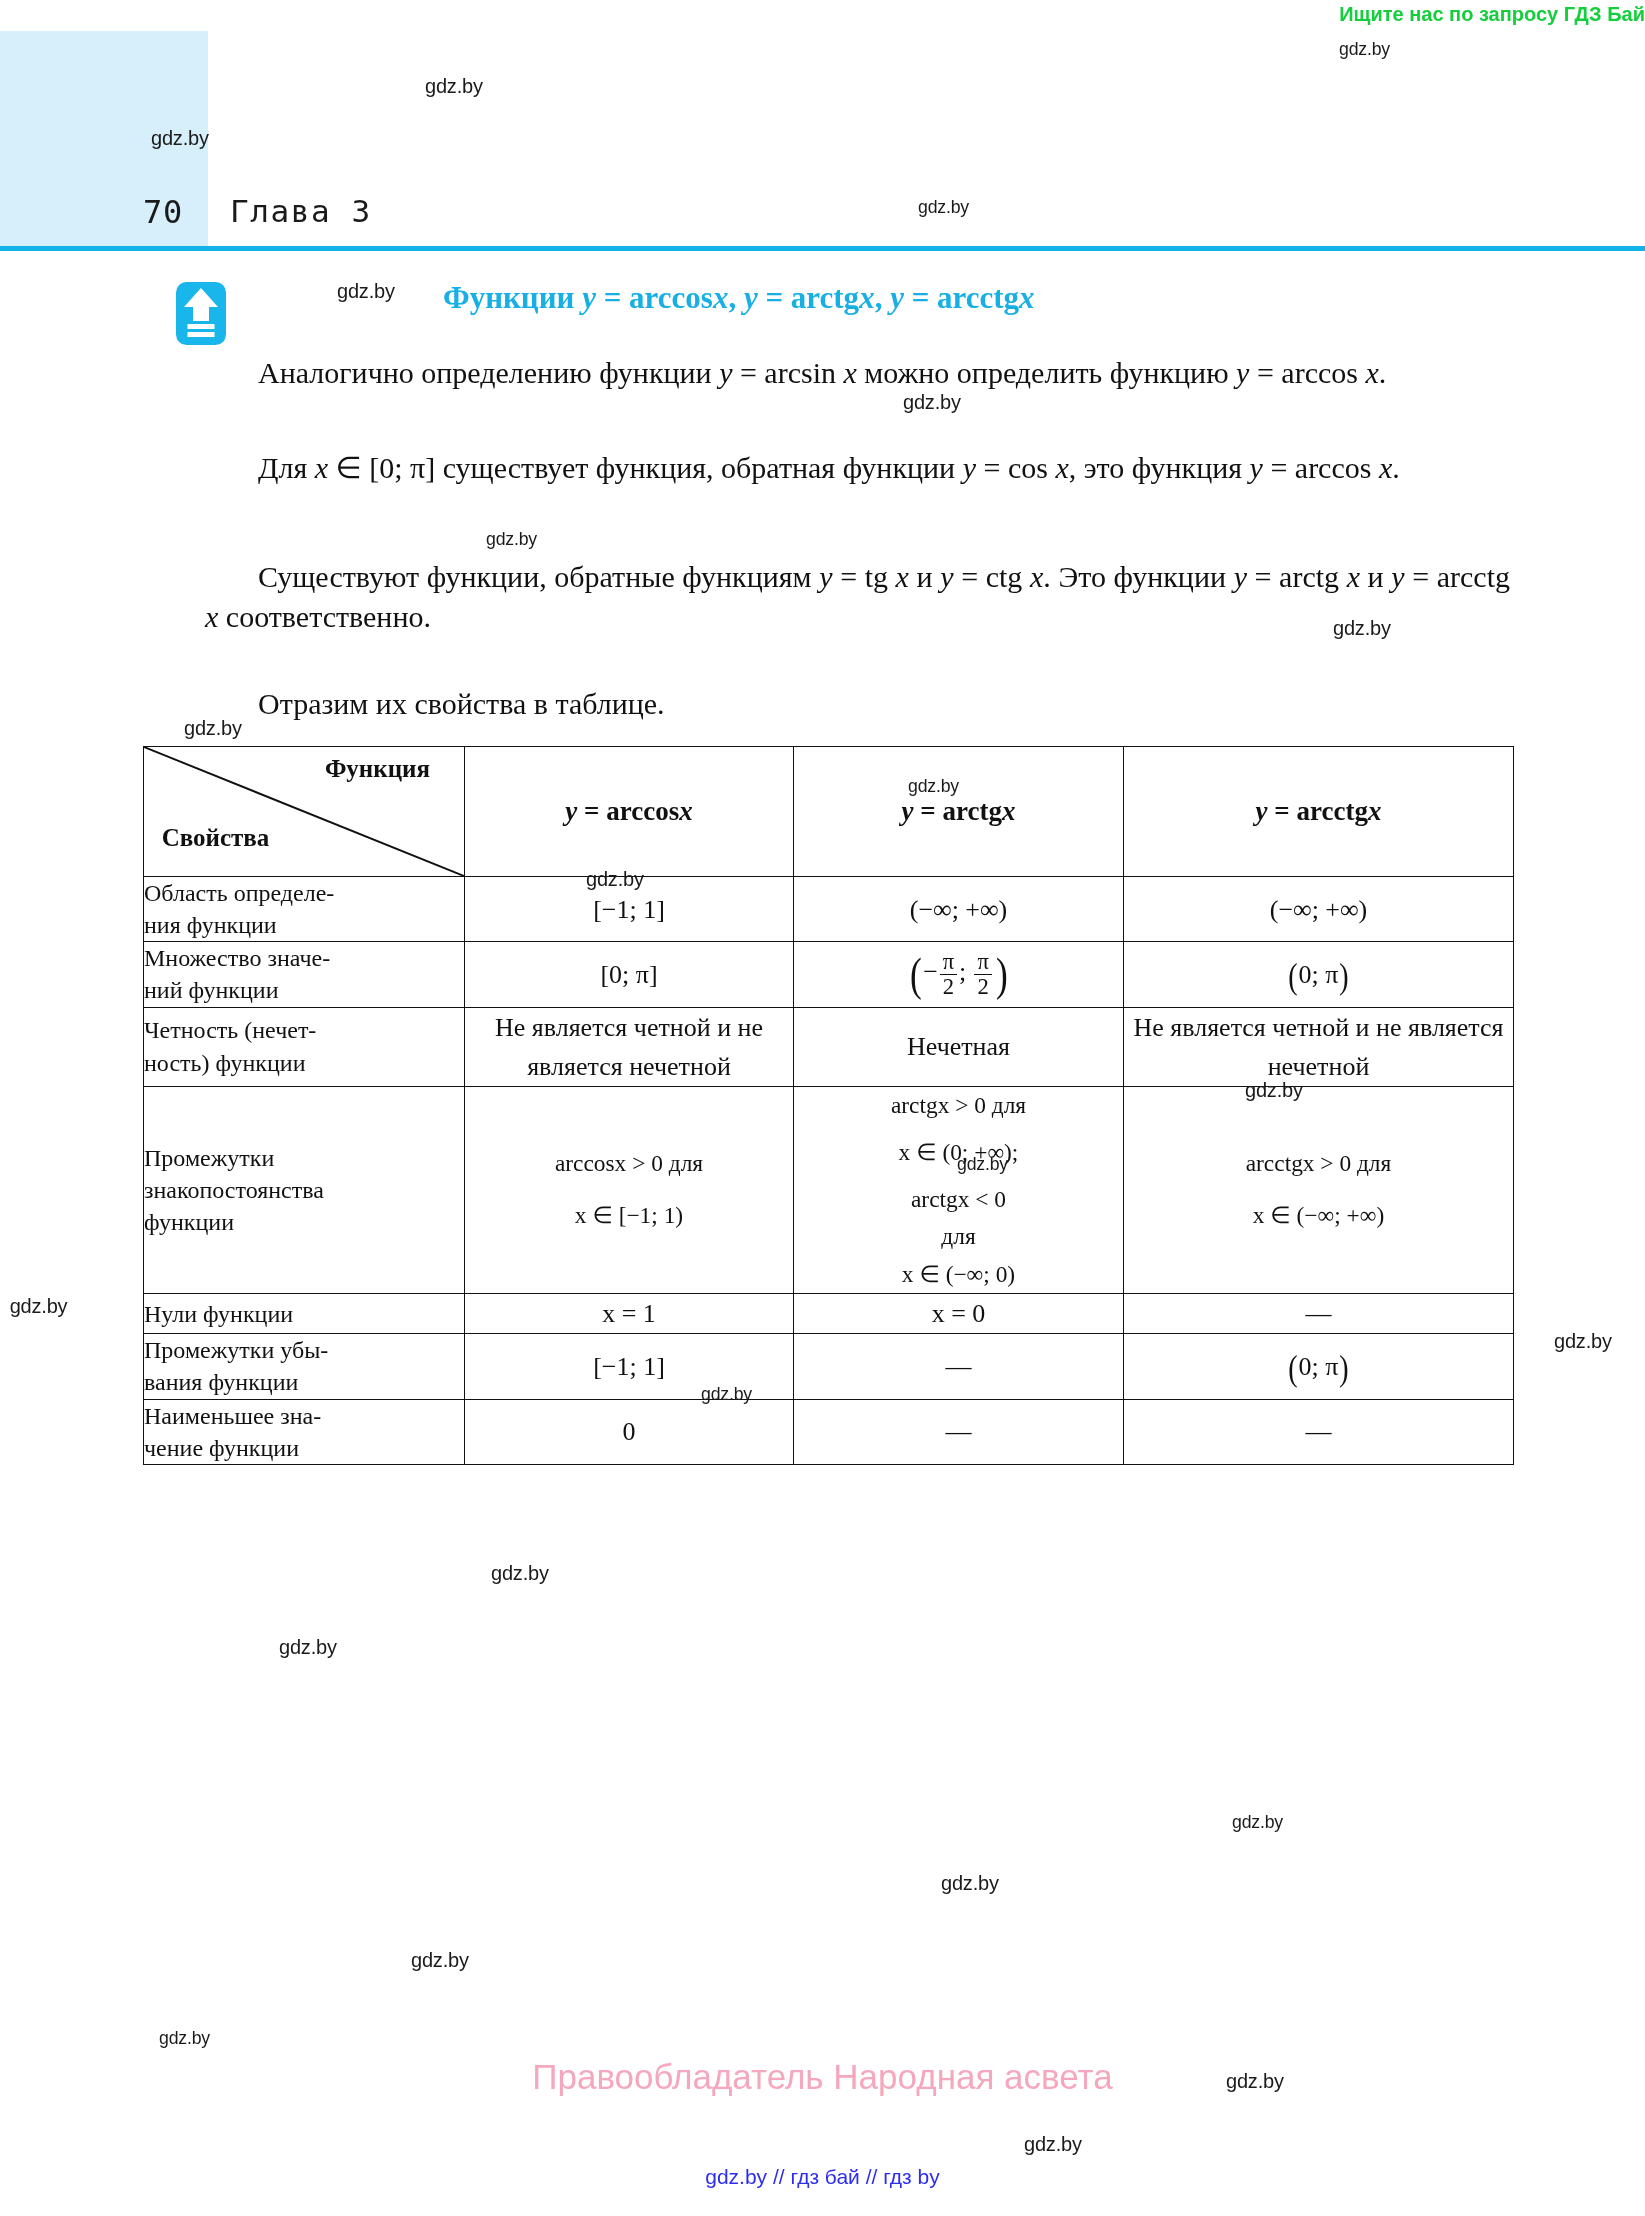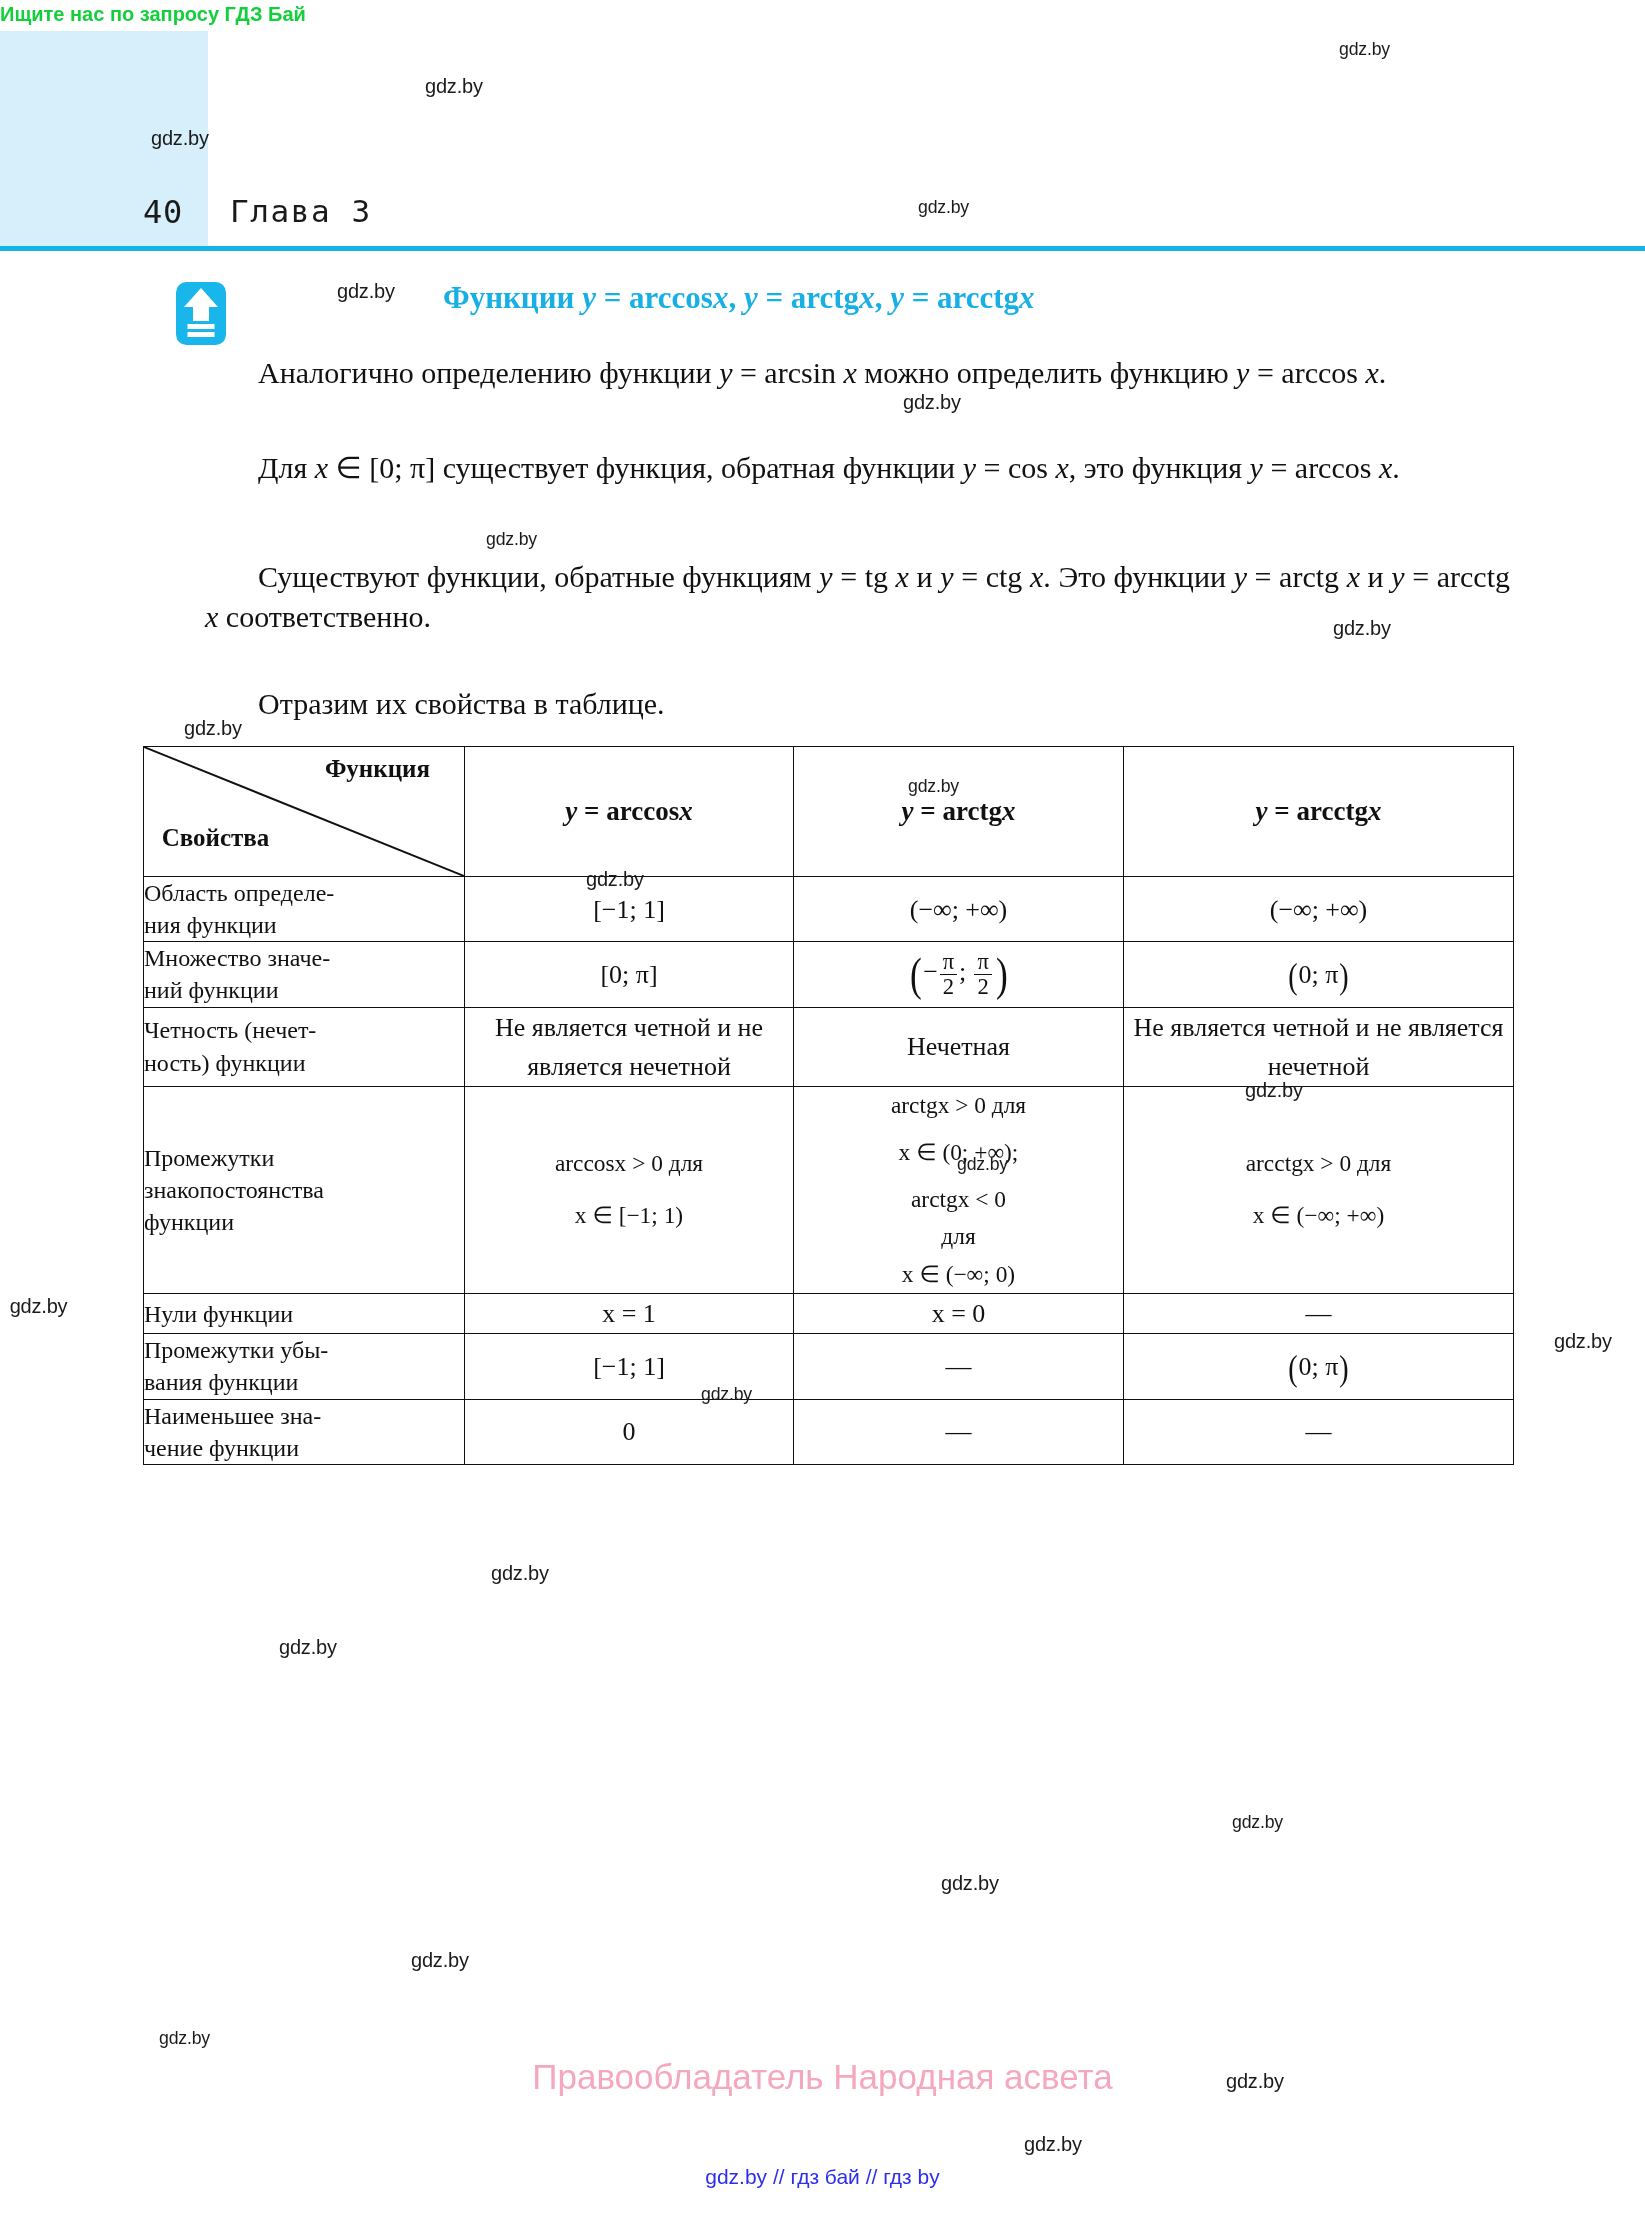--- a/index.html
+++ b/index.html
@@ -265,37 +265,37 @@
     font-family: "Liberation Sans", sans-serif;
     font-size: 21px;
     color: #2d2df0;
     z-index: 10;
   }
   .top-banner {
     position: absolute;
     left: 0;
     top: 3.2px;
     width: 100%;
-    text-align: left;
+    text-align: right;
     font-family: "Liberation Sans", sans-serif;
     font-weight: bold;
     font-size: 20px;
     color: #14cf3c;
     z-index: 50;
   }
 </style>
 </head>
 <body>
 
 <div class="top-banner">Ищите нас по запросу ГДЗ Бай</div>
 
 <div class="page-blue-block"></div>
 
 <div class="header-row">
-  <span class="page-number">40</span>
+  <span class="page-number">70</span>
   <span class="chapter-label">Глава 3</span>
 </div>
 <div class="rule"></div>
 
 <div class="sect-icon">
   <div class="arrow"></div>
   <div class="stem"></div>
   <div class="bar bar1"></div>
   <div class="bar bar2"></div>
 </div>

